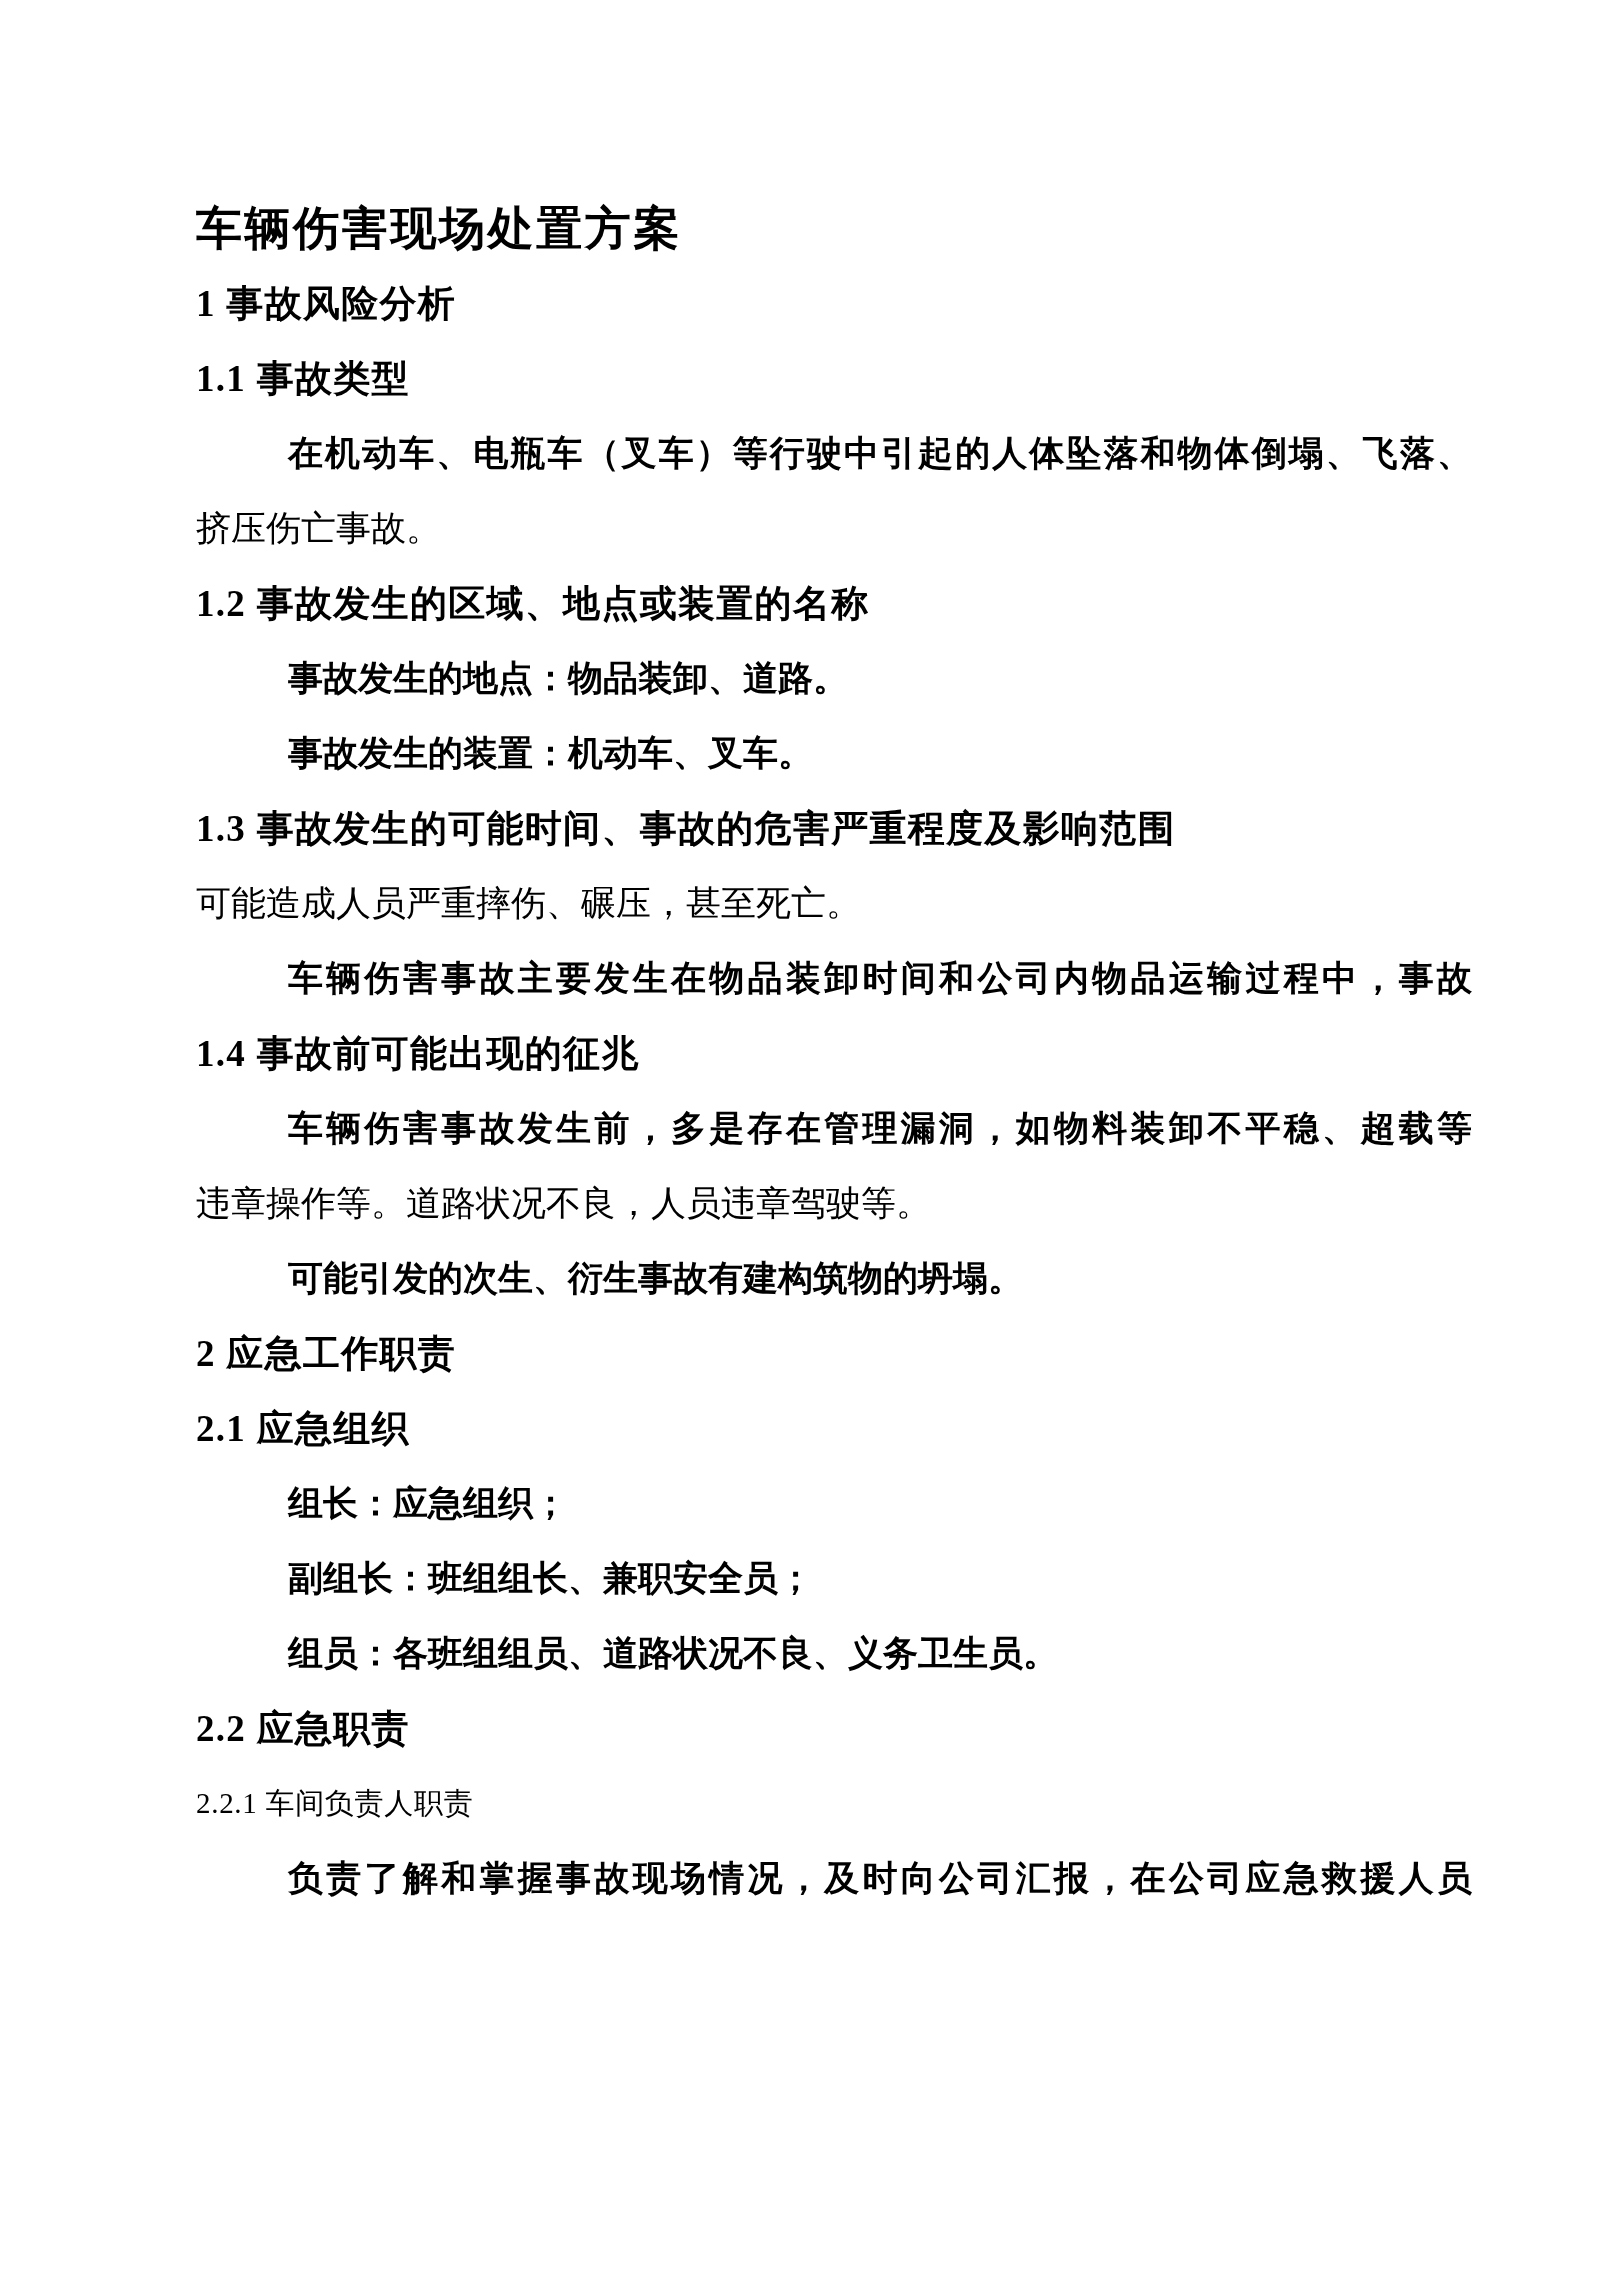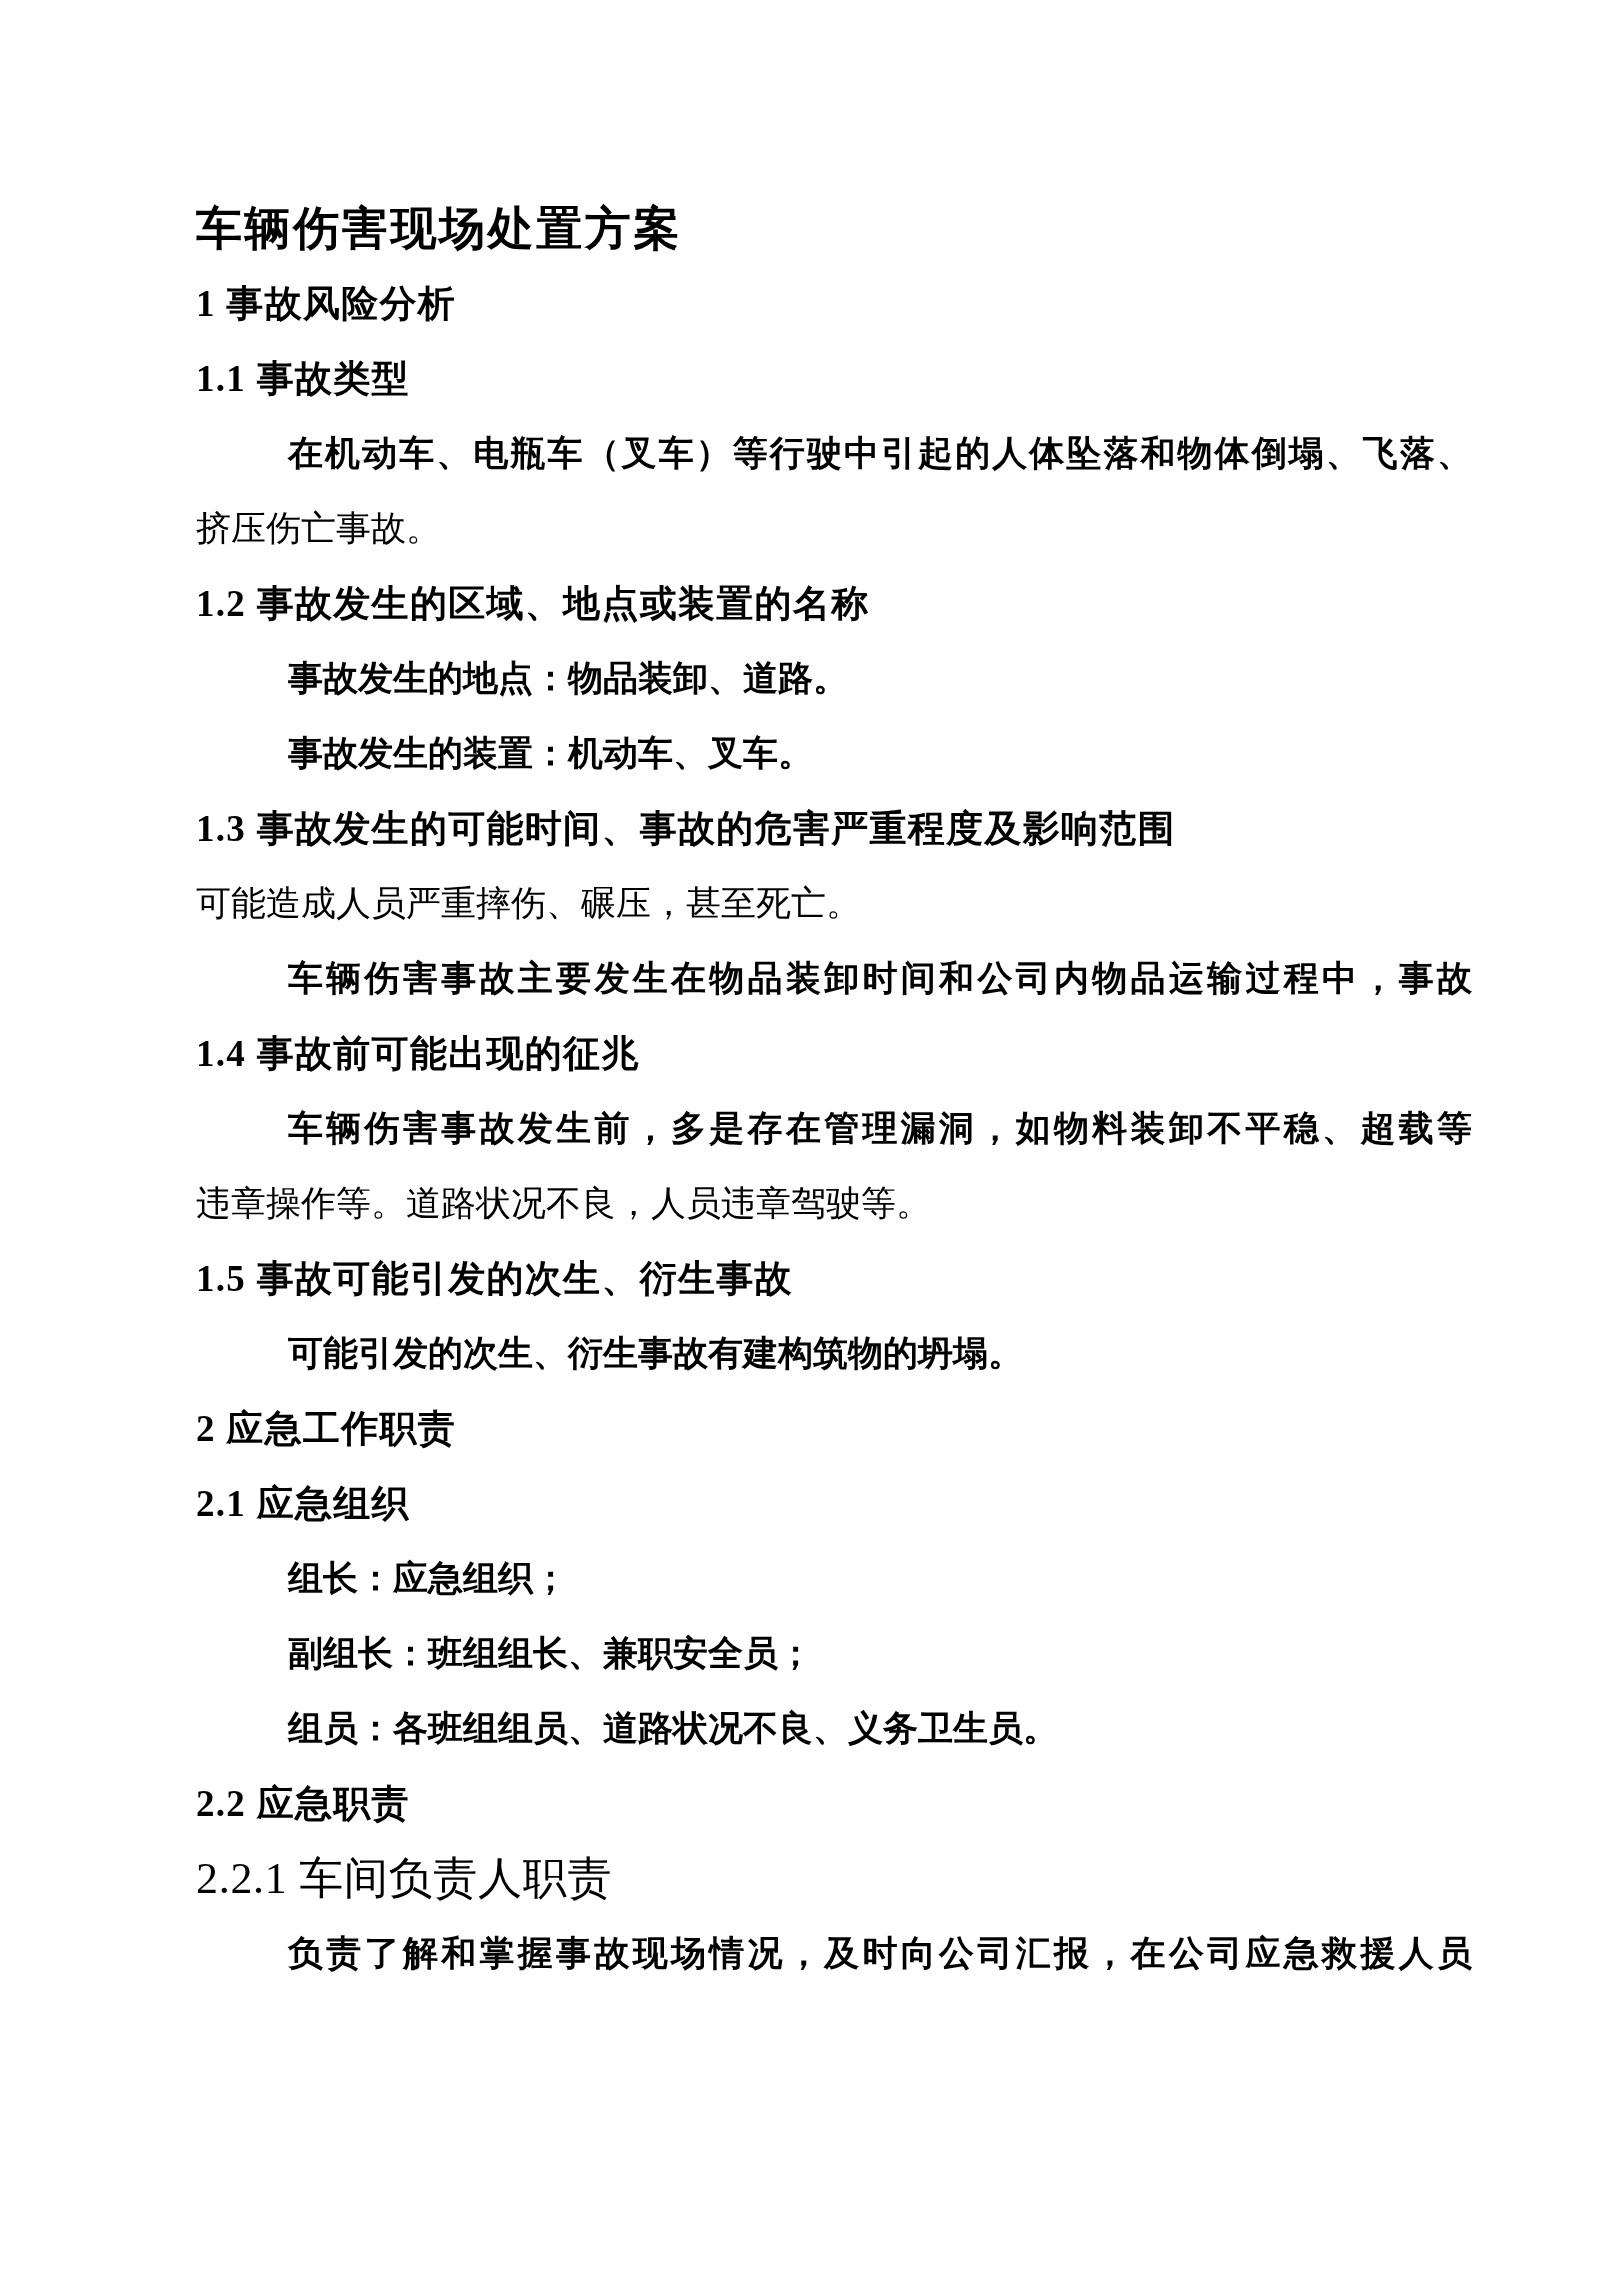--- a/index.html
+++ b/index.html
@@ -34,21 +34,21 @@
     font-size: 46px;
     font-weight: bold;
     letter-spacing: 2.6px;
   }
   .h {
     font-size: 37px;
     font-weight: bold;
     letter-spacing: 1.3px;
   }
   .sub {
-    font-size: 44px;
+    font-size: 29px;
     font-weight: normal;
     letter-spacing: 0.7px;
   }
   .indent {
     text-indent: 92px;
     font-weight: bold;
   }
   
   .fill {
     white-space: normal;
@@ -78,21 +78,20 @@
     <div class="line h">1.3 事故发生的可能时间、事故的危害严重程度及影响范围</div>
 
     <div class="line">可能造成人员严重摔伤、碾压，甚至死亡。</div>
     <div class="line indent fill">车辆伤害事故主要发生在物品装卸时间和公司内物品运输过程中，事故</div>
 
     <div class="line h">1.4 事故前可能出现的征兆</div>
 
     <div class="line indent fill">车辆伤害事故发生前，多是存在管理漏洞，如物料装卸不平稳、超载等</div>
     <div class="line">违章操作等。道路状况不良，人员违章驾驶等。</div>
 
-    <div class="line h">1.5 事故可能引发的次生、衍生事故</div>
 
     <div class="line indent">可能引发的次生、衍生事故有建构筑物的坍塌。</div>
 
     <div class="line h">2 应急工作职责</div>
     <div class="line h">2.1 应急组织</div>
 
     <div class="line indent">组长：应急组织；</div>
     <div class="line indent">副组长：班组组长、兼职安全员；</div>
     <div class="line indent">组员：各班组组员、道路状况不良、义务卫生员。</div>
 

